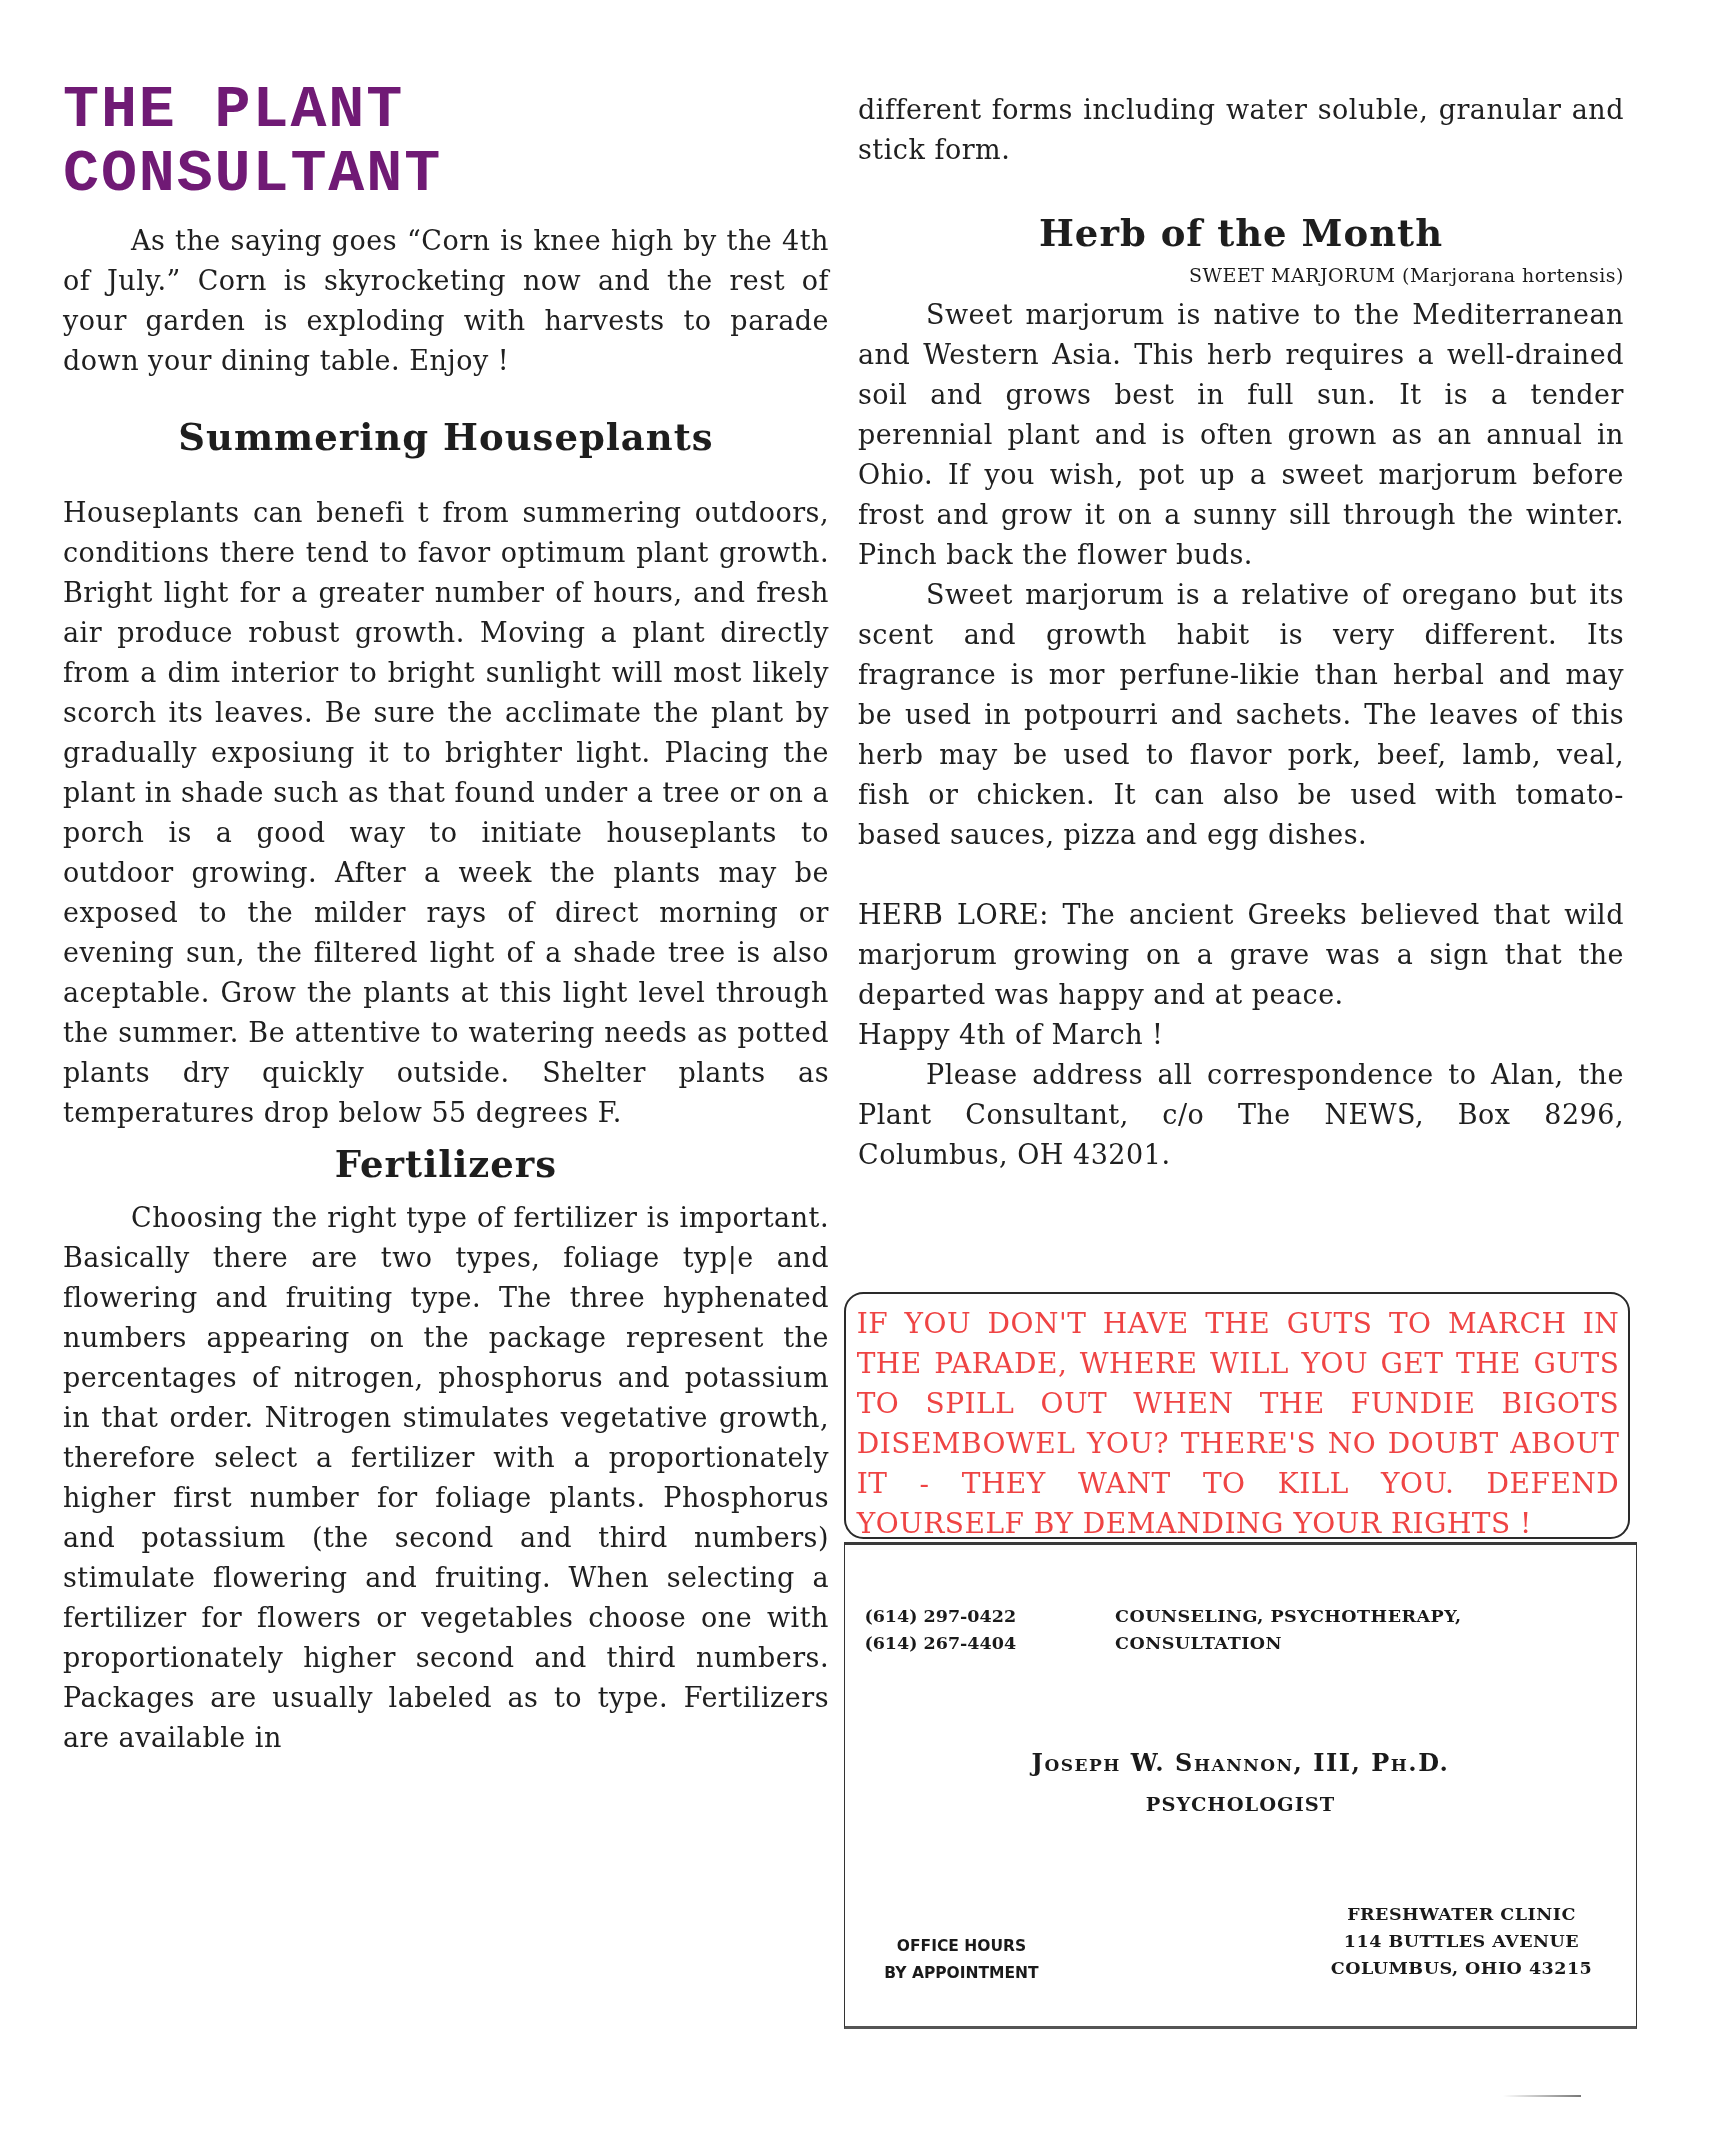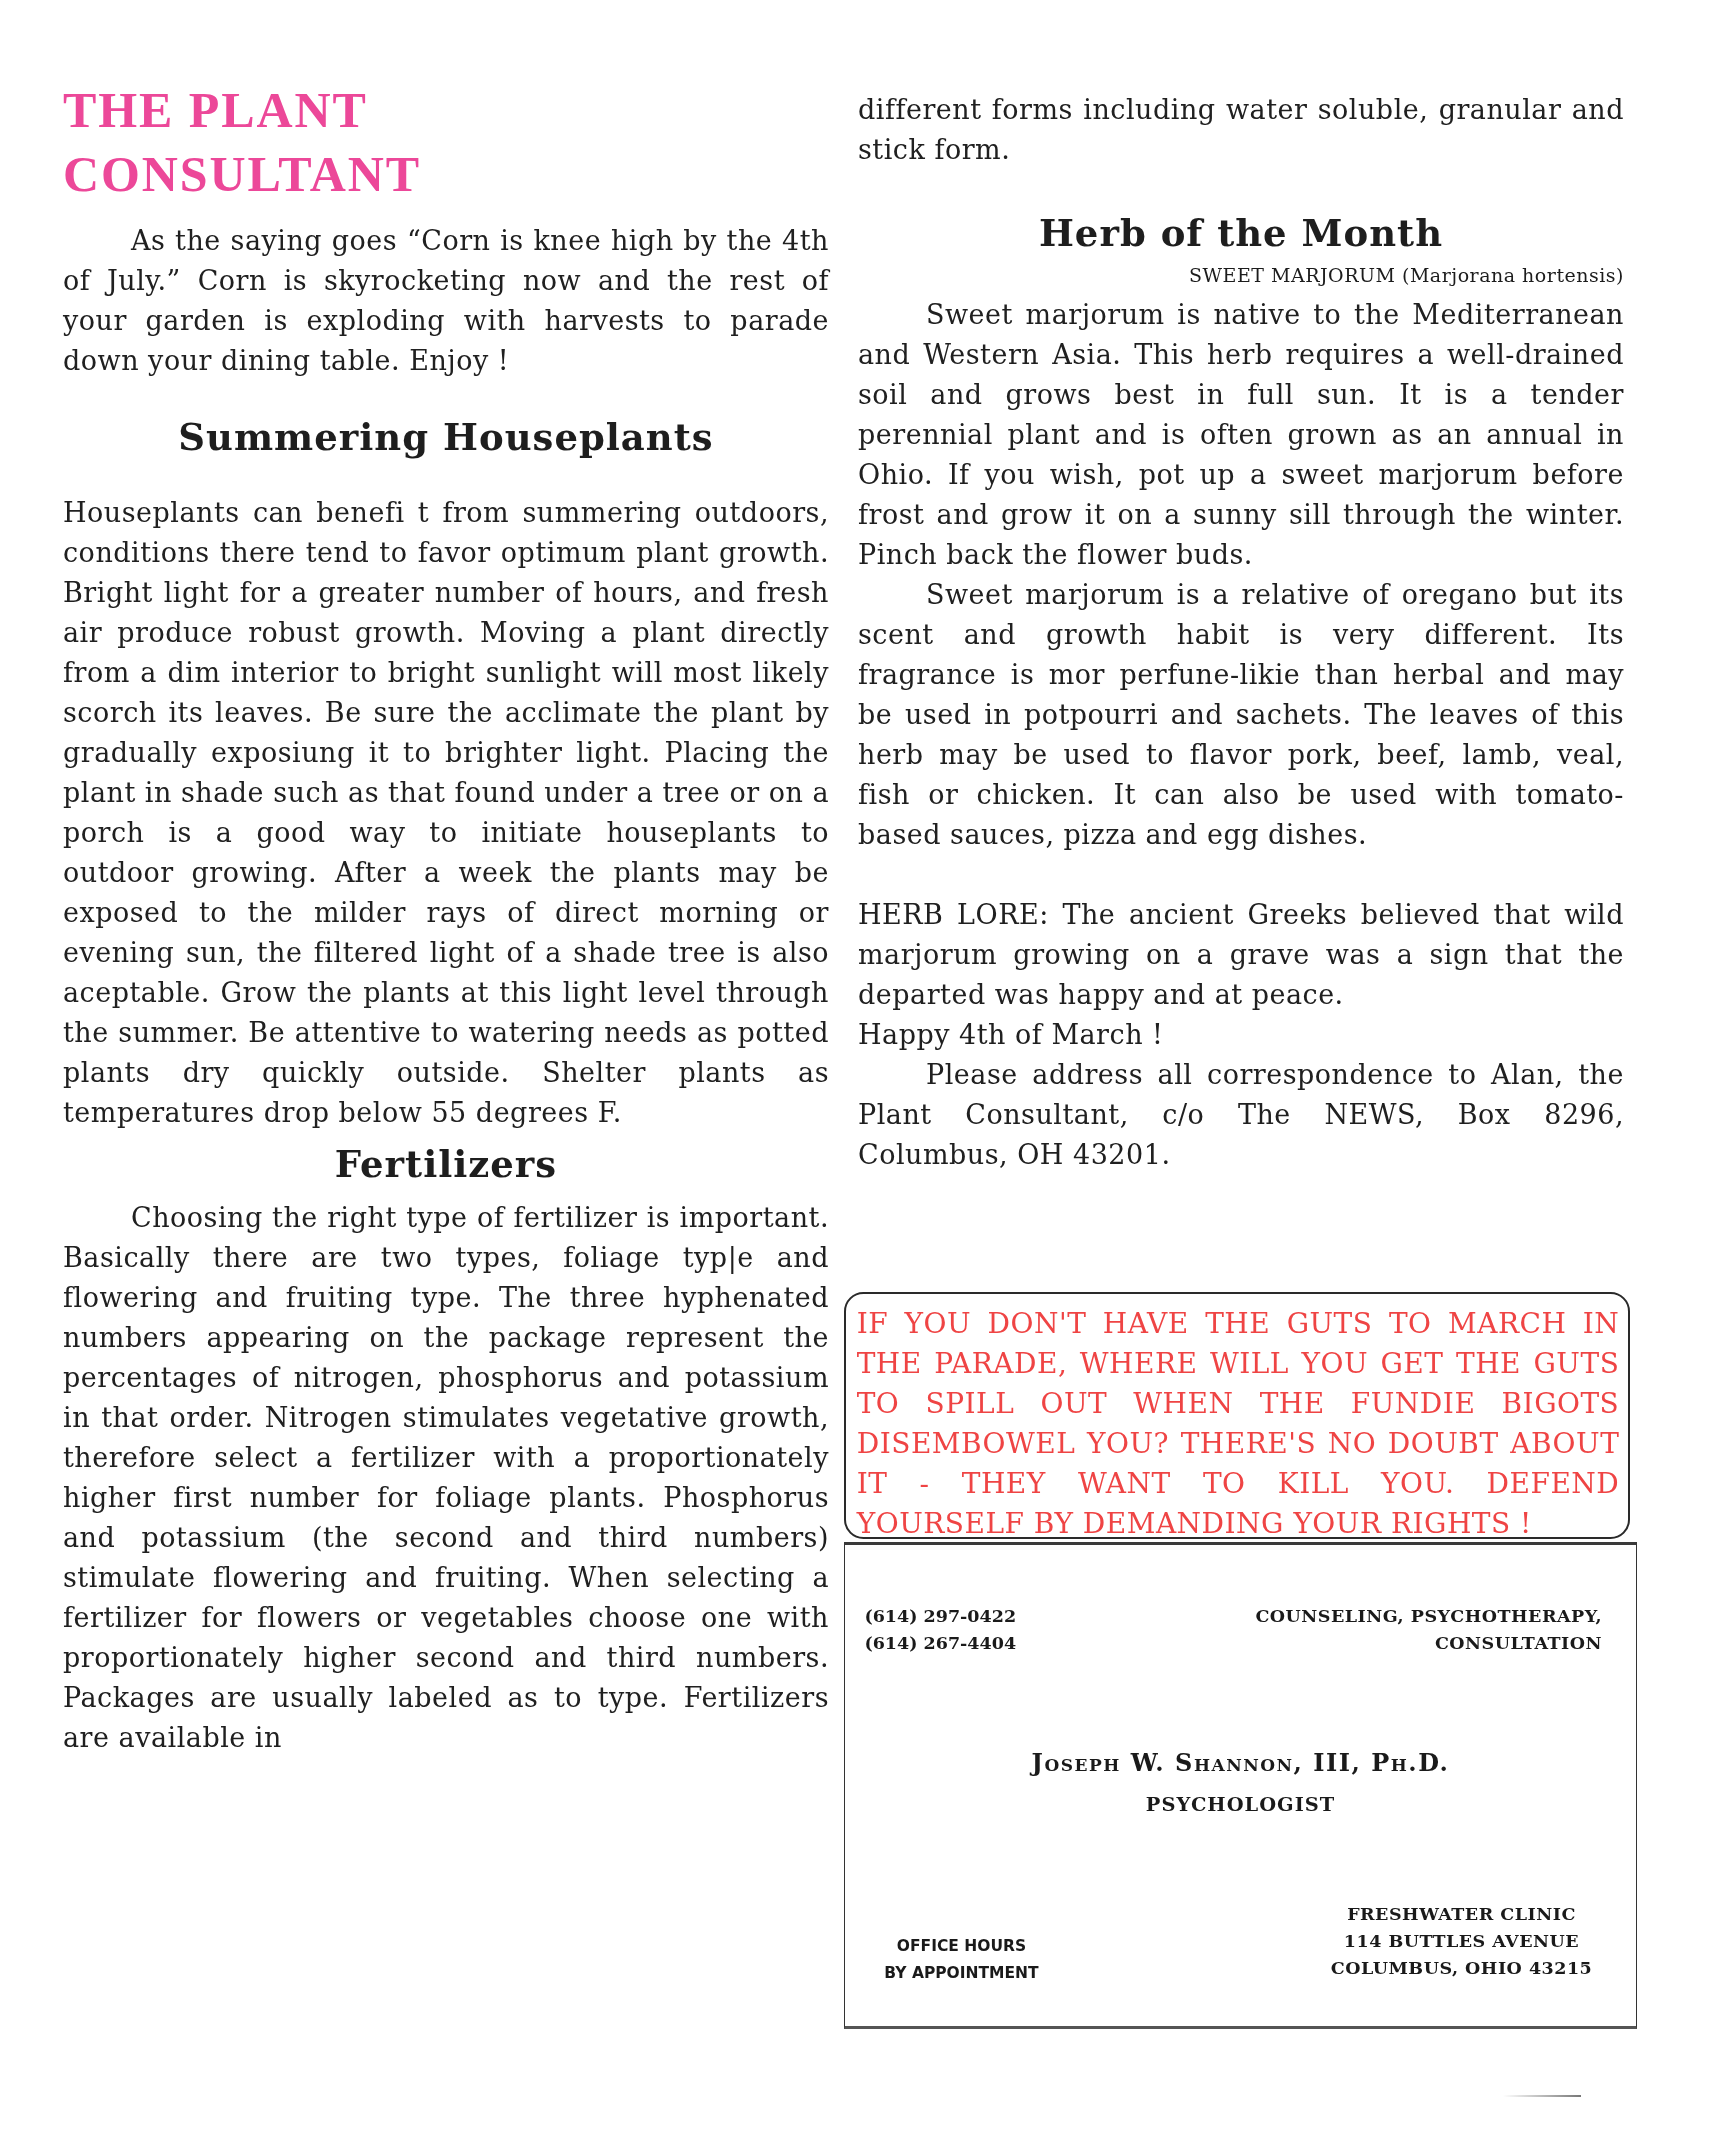--- a/index.html
+++ b/index.html
@@ -37,27 +37,27 @@
       font-size: 27px;
       line-height: 40px;
       text-align: justify;
       text-align-last: left;
       letter-spacing: 0.5px;
       margin: 0;
       color: #202020;
     }
     .indent { text-indent: 68px; }
     .masthead {
-      font-family: Liberation Serif, serif;
+      font-family: Liberation Mono, monospace;
       font-weight: bold;
-      font-size: 50px;
+      font-size: 60px;
       line-height: 64px;
       letter-spacing: 1.9px;
       margin: 0 0 14.5px 0;
-      color: #ec4899;
+      color: #701a75;
     }
     .section-head {
       font-weight: bold;
       text-align: center;
       font-size: 37px;
       line-height: 44px;
       letter-spacing: 1px;
       margin: 0;
       color: #1e1e1e;
     }
@@ -108,24 +108,24 @@
     }
     .card .phones {
       position: absolute;
       left: 19.4px;
       top: 58px;
       font-size: 17.5px;
       line-height: 27px;
     }
     .card .services {
       position: absolute;
-      left: 262px;
+      left: 270px;
       top: 58px;
       width: 495px;
-      text-align: right;
+      text-align: left;
       font-size: 17.5px;
       line-height: 27px;
       letter-spacing: 0.5px;
     }
     .card .name {
       position: absolute;
       left: 0;
       top: 201px;
       width: 100%;
       text-align: center;

